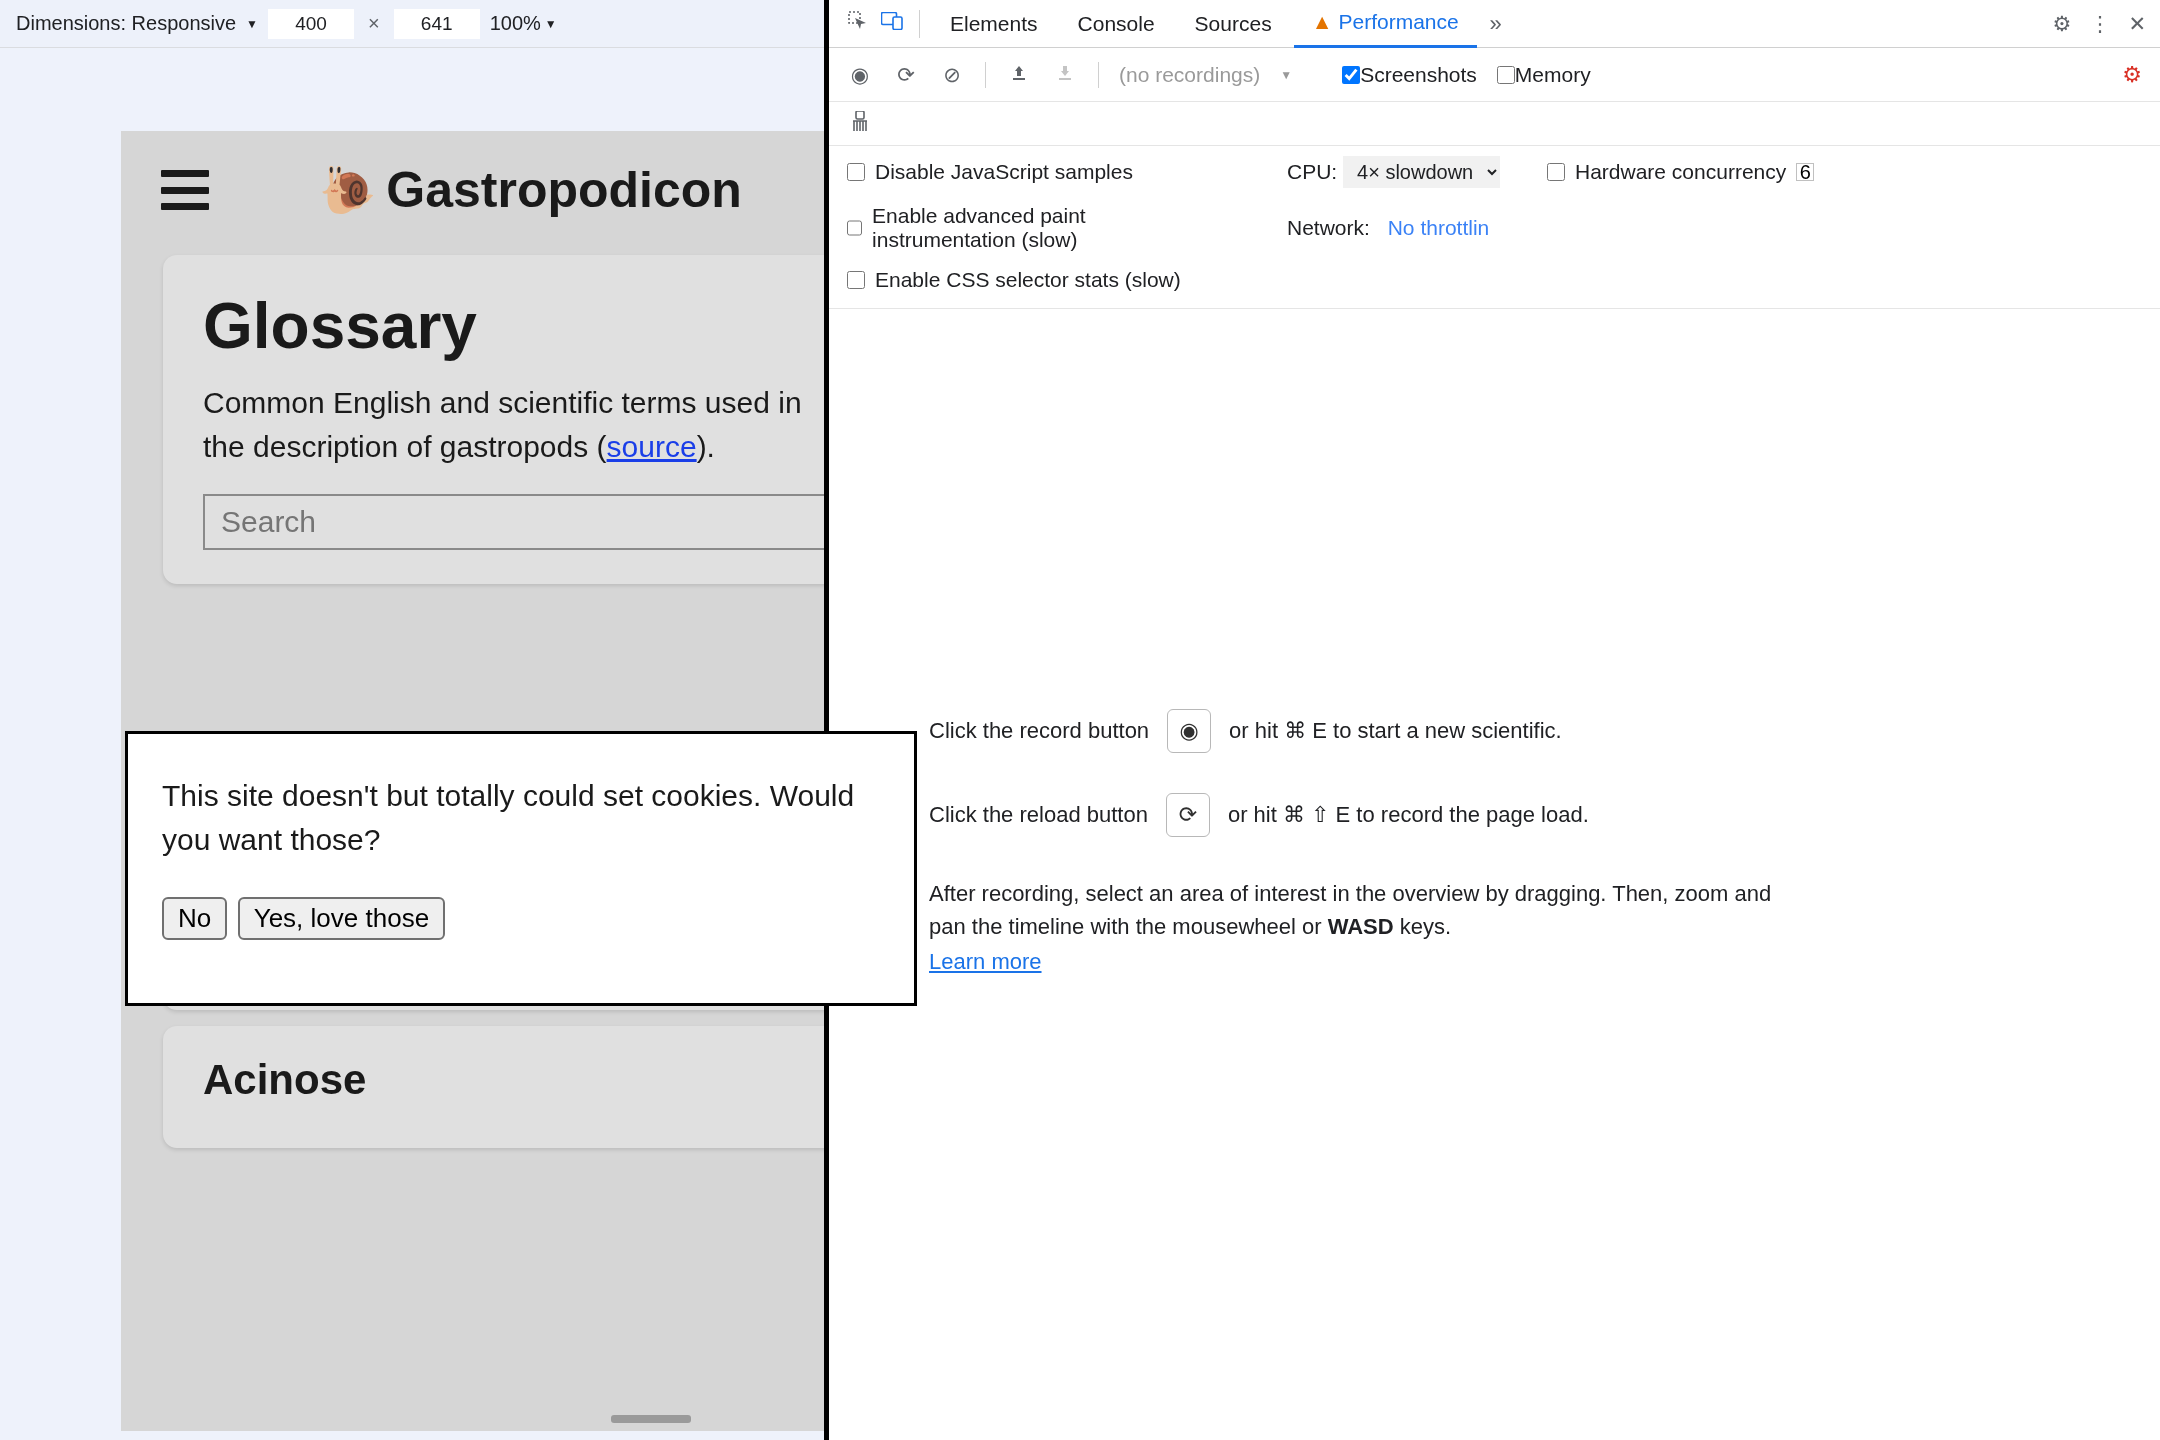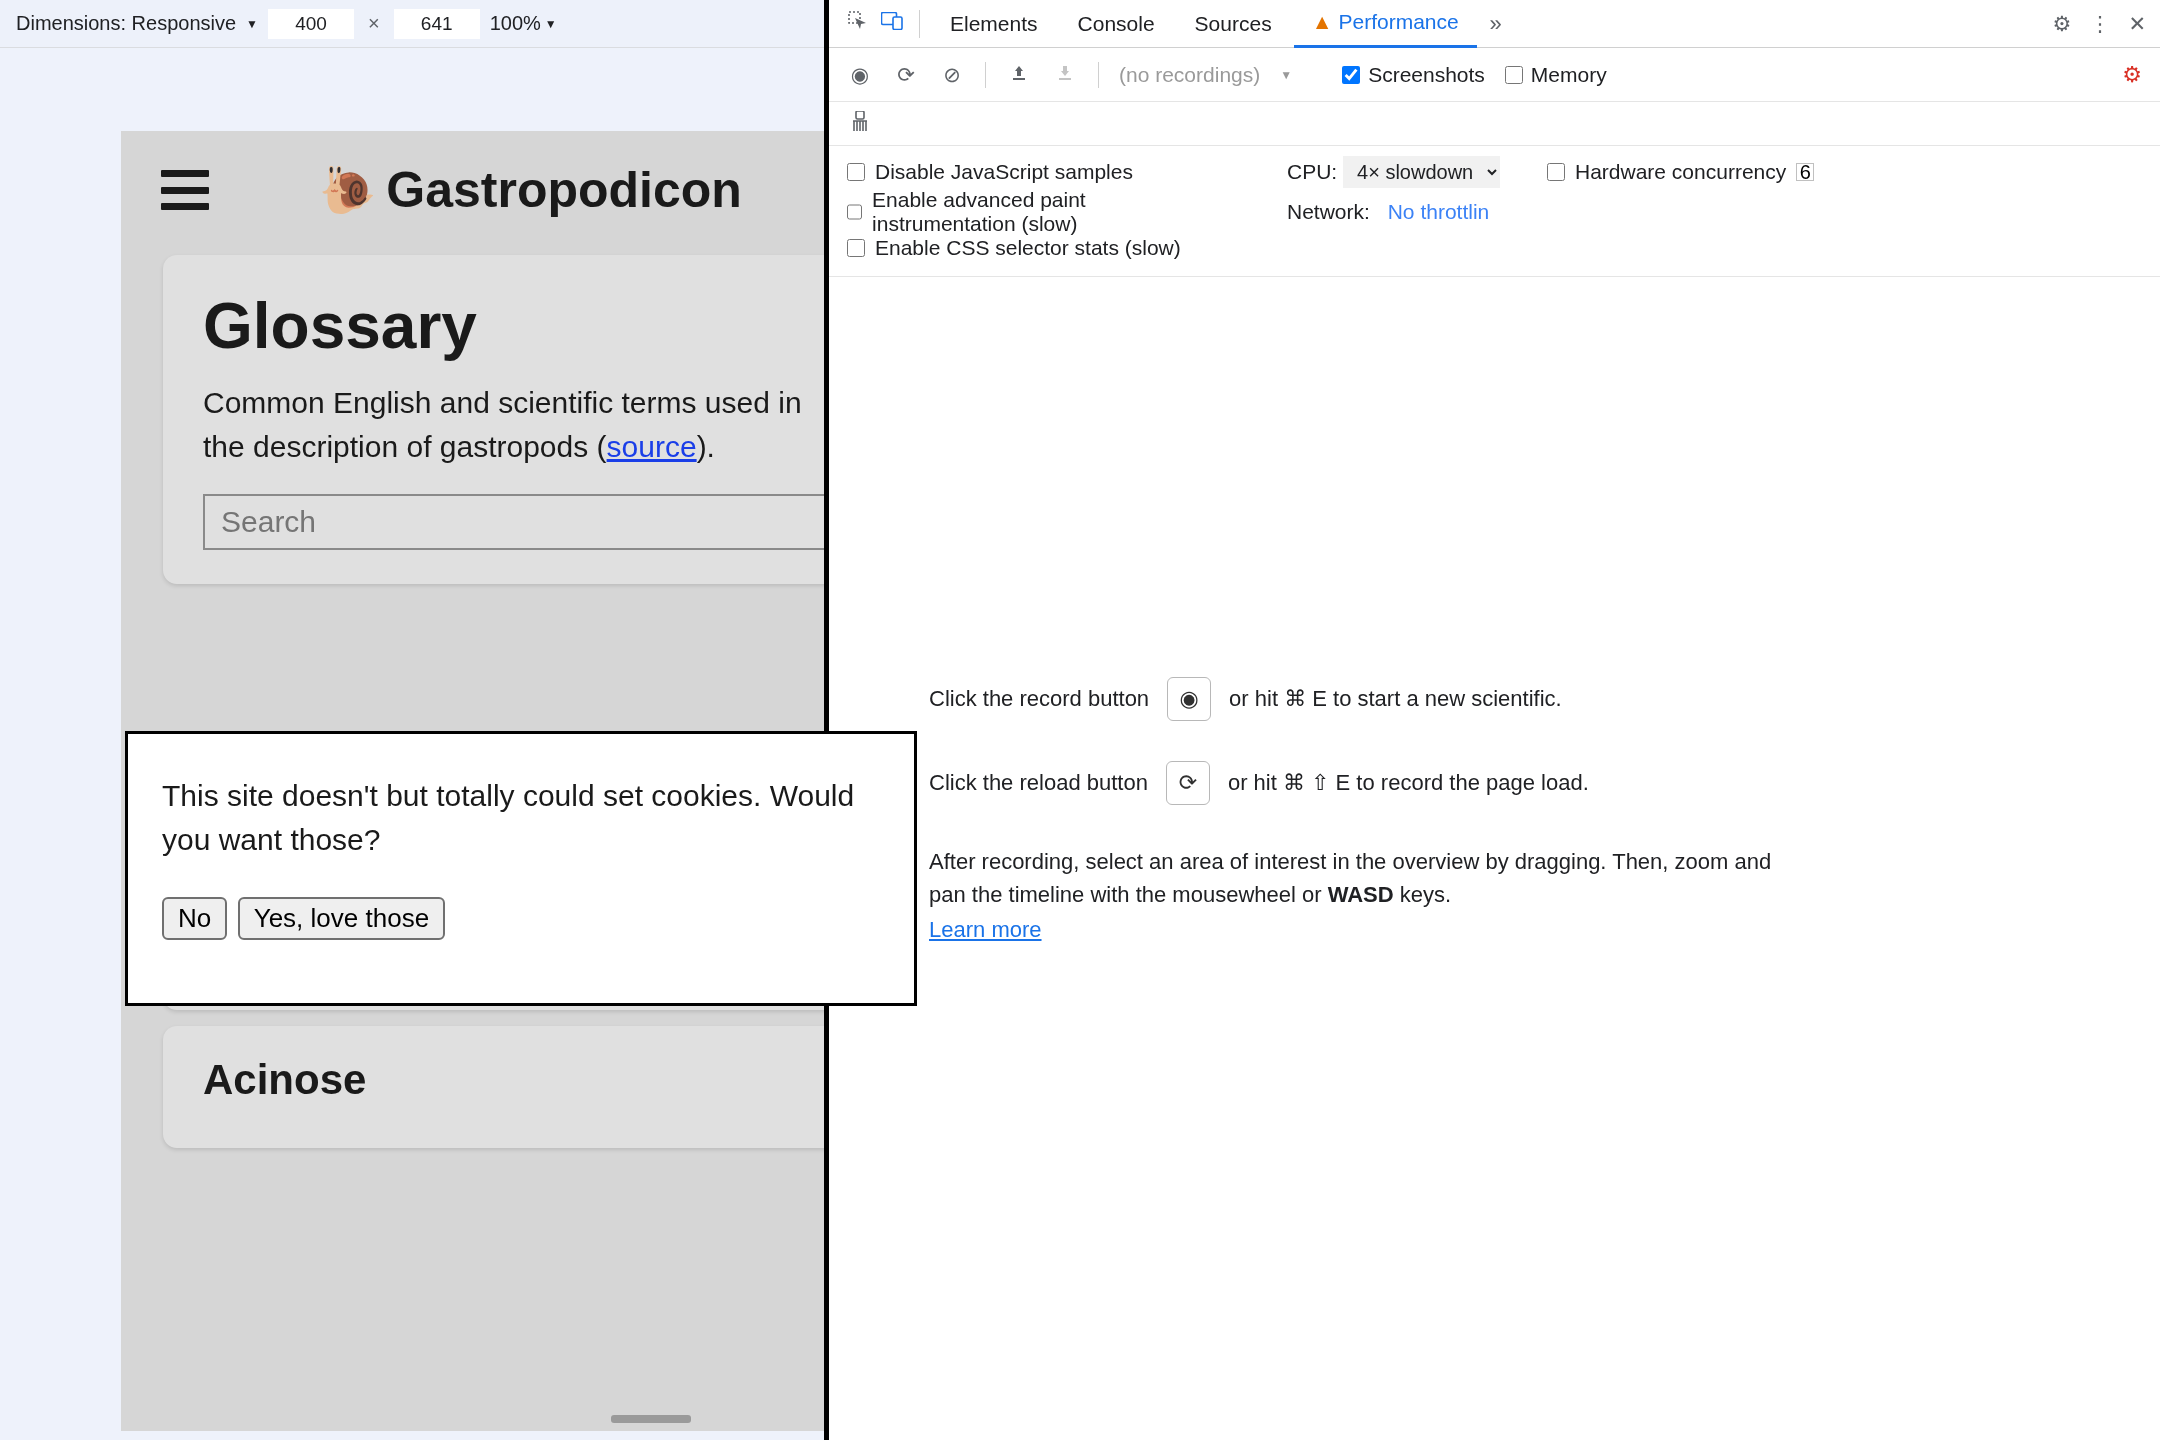--- a/index.html
+++ b/index.html
@@ -153,36 +153,36 @@
     display:flex; align-items:center;
     padding:0 18px;
     gap:20px;
     border-bottom:1px solid #e5e5e5;
     font-size:21px; color:#5f6368;
   }
   .perf-ic { width:26px; text-align:center; cursor:pointer; color:#5f6368;}
   .perf-ic.disabled { color:#b5b5b5; }
   .perf-sep { width:1px; height:26px; background:#d0d0d0; }
   .no-rec { color:#9a9a9a; }
-  .chk-row { display:flex; align-items:center; gap:8px; color:#202124; }
+  .chk-row { display:flex; align-items:center; color:#202124; }
   .chk-row input { width:18px; height:18px; }
   .gear-red { color:#d93025; font-size:22px; margin-left:auto; cursor:pointer;}
   
   .perf-toolbar2 {
     height:44px; display:flex; align-items:center; padding:0 18px;
     border-bottom:1px solid #e5e5e5;
   }
   
   .perf-settings {
     padding:10px 18px 16px 18px;
     border-bottom:1px solid #e5e5e5;
     font-size:21px; color:#202124;
     display:grid;
     grid-template-columns: 440px 260px 1fr;
-    row-gap:0;
+    row-gap:16px;
     align-items:center;
   }
   .perf-settings .chk-row { gap:10px; }
   .sel-box {
     background:#f1f1f1; border:none;
     padding:4px 10px; font-size:20px;
     color:#202124;
   }
   .num-box {
     width:46px; border:1px solid #c0c0c0;

